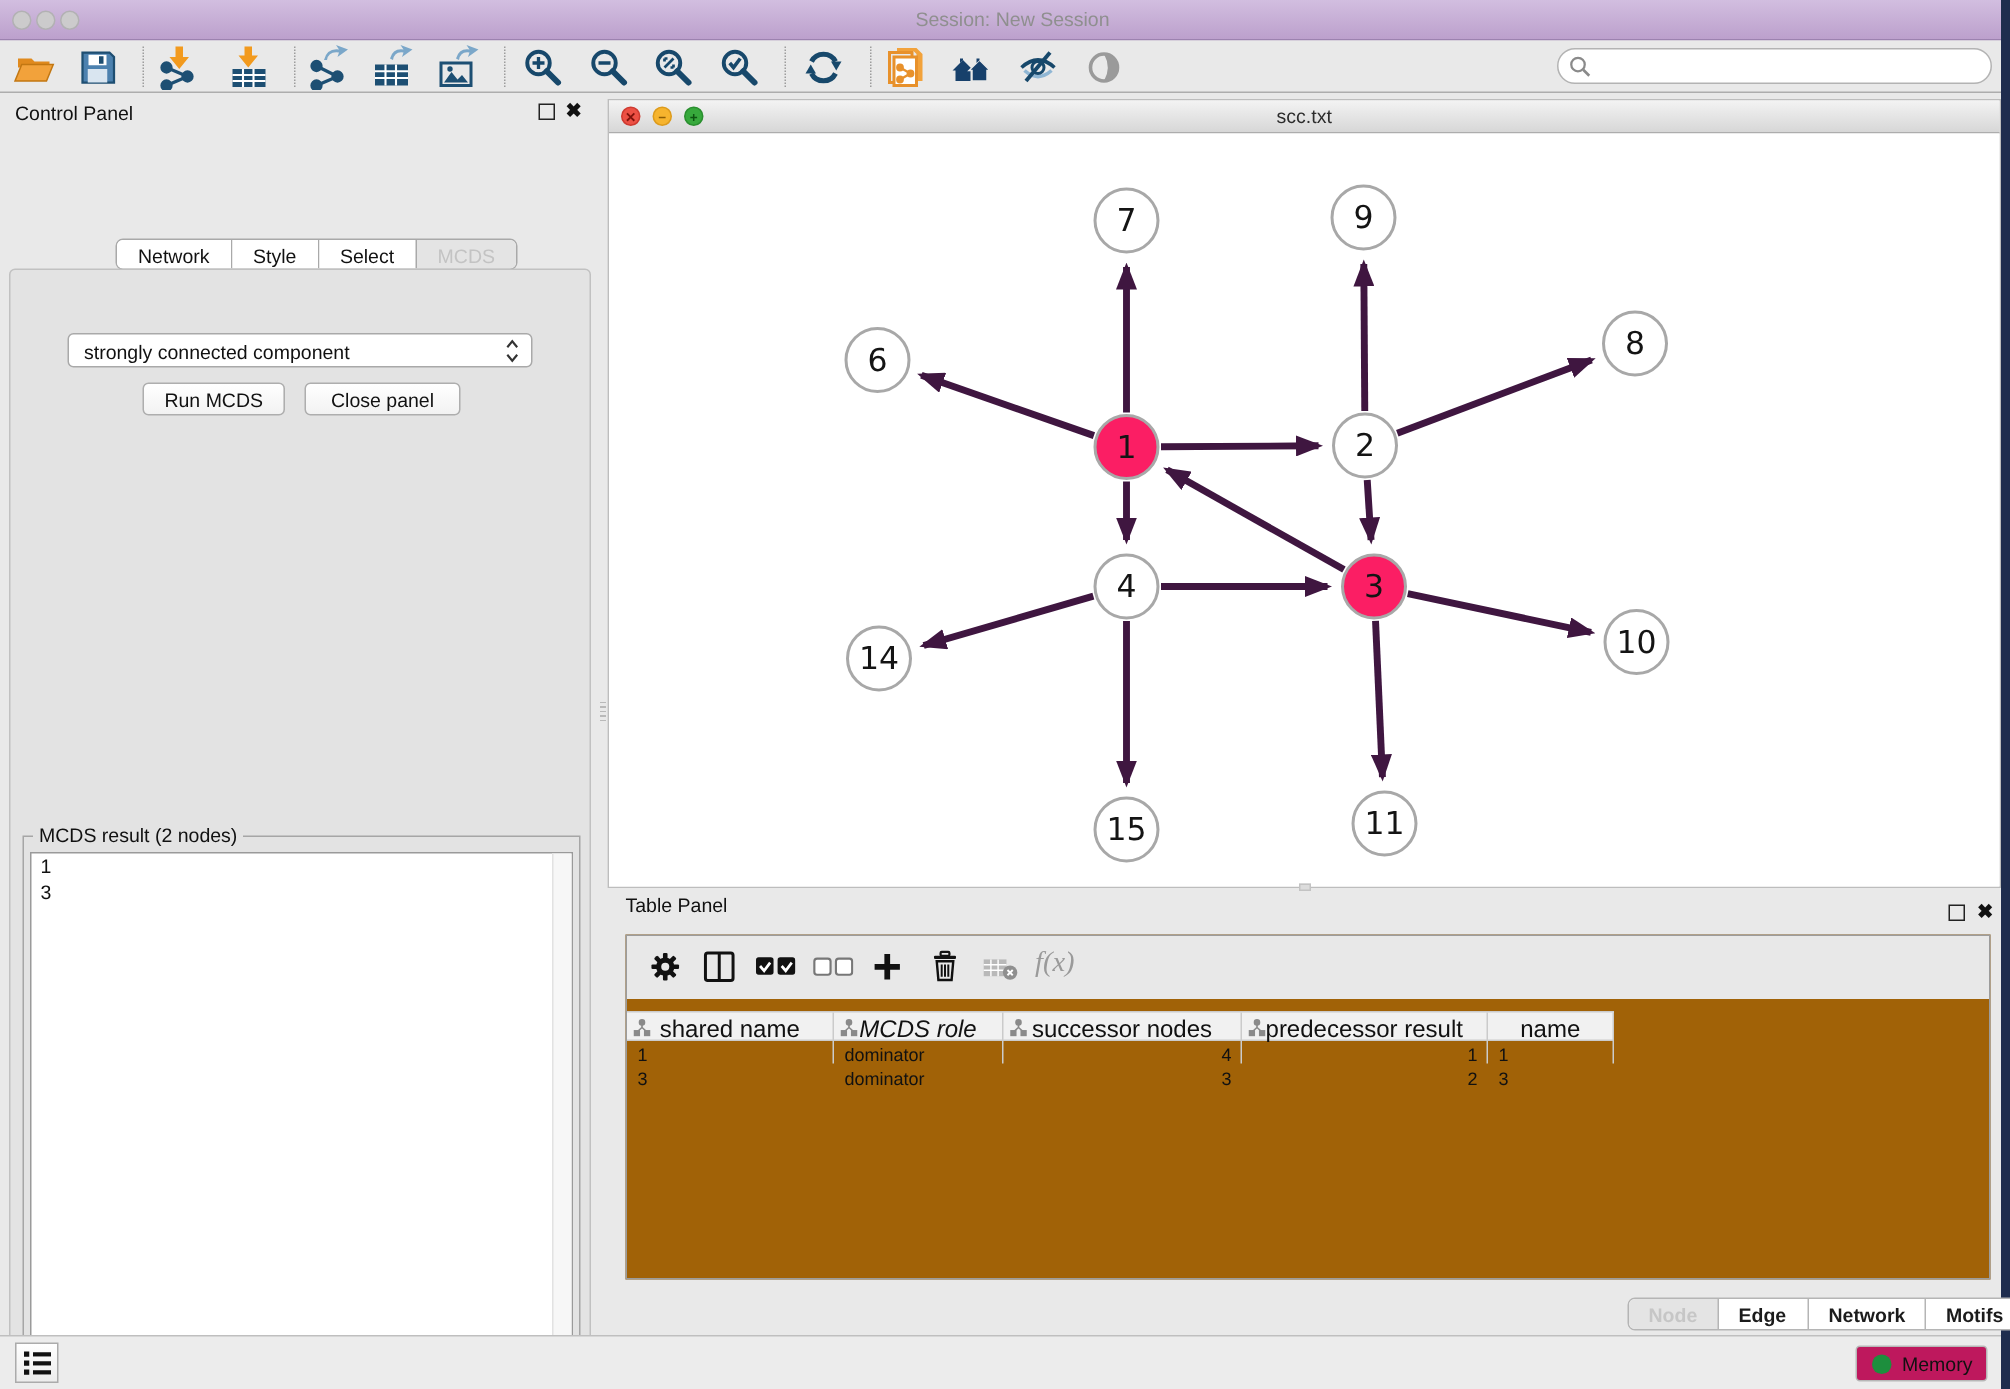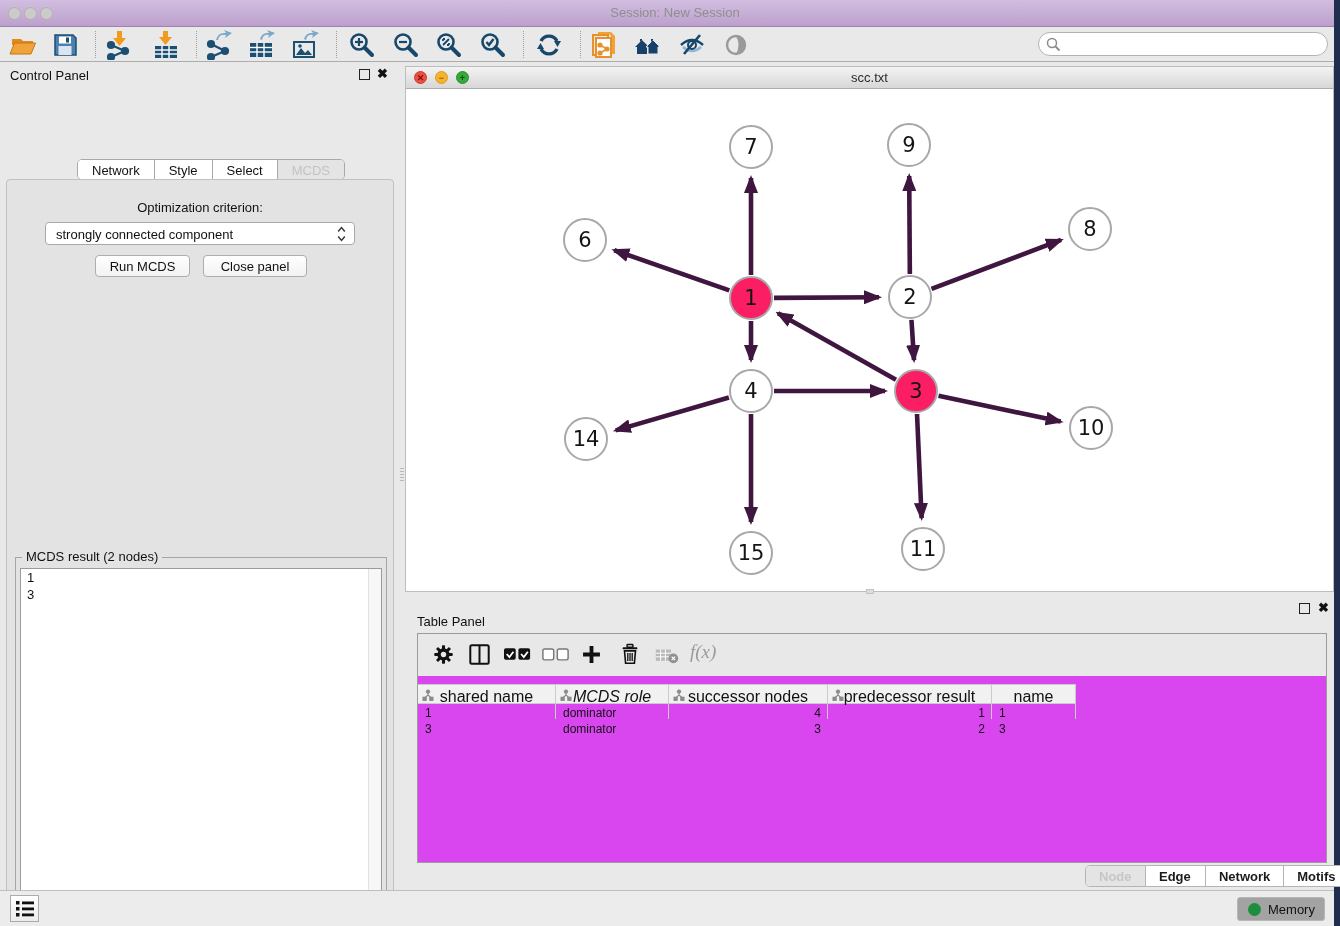--- a/index.html
+++ b/index.html
@@ -68,21 +68,21 @@
   .tl-yel { left:29px; background:#f6b42e; border:1px solid #dd9b1c; color:#8d5e05; }
   .tl-grn { left:50px; background:#37a93c; border:1px solid #2a8f2f; color:#0d5511; }
   .canvas { position:absolute; left:0; top:22px; width:927px; height:502px; background:#fff; }
 
   .hsplit-dot { position:absolute; left:866px; top:589px; width:8px; height:5px; background:#dcdcdc; border:1px solid #c3c3c3; }
   .v-grip { position:absolute; left:400px; top:466px; width:4px; height:16px;
     background:repeating-linear-gradient(#e9e9e9 0 2px, #b9b9b9 2px 3px); }
 
   
   .tpanel { position:absolute; left:405px; top:595px; width:929px; height:295px; background:#E9E9E9; }
-  .tbox { position:absolute; left:12px; top:38px; width:910px; height:230px; background:#d946ef; border:1px solid #9c9c9c; }
+  .tbox { position:absolute; left:12px; top:28px; width:910px; height:230px; background:#a16207; border:1px solid #9c9c9c; }
   .tbox-toolbar { position:absolute; left:0; top:0; width:100%; height:42px; background:#E8E8E8; }
   .tt-ic { position:absolute; top:9px; }
   .thead { position:absolute; left:0; top:50px; height:20px; display:flex;
     background:#f1f1f1; border-top:1px solid #cbcbcb; border-bottom:1px solid #cbcbcb; }
   .th { position:relative; height:34px; border-right:1px solid #cbcbcb; font-size:16px; color:#111;
     text-align:center; padding-top:3px; }
   .th svg { position:absolute; left:4px; top:4px; }
   .trow { position:absolute; left:0; height:16px; display:flex; }
   .td { font-size:12px; color:#111; padding:1px 7px 0 7px; overflow:hidden; white-space:nowrap; }
   .td.right { text-align:right; }
@@ -91,21 +91,21 @@
     border:1px solid #b5b5b5; border-radius:5px; overflow:hidden; background:#fff; }
   .btab { font-size:13px; font-weight:bold; color:#1b1b1b; background:#fff; padding:3px 13px 0 13px;
     border-right:1px solid #b5b5b5; }
   .btab:last-child { border-right:none; }
   .btab.active { background:#E4E4E4; color:#c6c6c6; }
 
   
   .statusbar { position:absolute; left:0; top:890px; width:100%; height:36px; background:#ECECEC; border-top:1px solid #bfbfbf; }
   .list-btn { position:absolute; left:10px; top:4px; width:29px; height:27px; background:linear-gradient(#fff,#ececec);
     border:1px solid #ababab; }
-  .mem-btn { position:absolute; right:9px; top:6px; width:88px; height:24px; background:#a3a3a3;
+  .mem-btn { position:absolute; right:9px; top:6px; width:88px; height:24px; background:#be185d;
     border:1px solid #b7b7b7; border-radius:3px; }
   .mem-dot { position:absolute; left:10px; top:5px; width:13px; height:13px; border-radius:50%; background:#1d8e3d; }
   .mem-label { position:absolute; left:30px; top:4px; font-size:13px; color:#111; }
 </style>
 </head>
 <body>
 
 <div class="window">
 
   <div class="titlebar">
@@ -281,21 +281,20 @@
       <div class="float-ic" style="left:359px"></div>
       <div class="close-ic" style="left:377px">✖</div>
     </div>
     <div class="ctabs" id="ctl-tabs">
         <div class="ctab">Network</div>
         <div class="ctab">Style</div>
         <div class="ctab">Select</div>
         <div class="ctab active">MCDS</div>
       </div>
     <div class="cbody">
-      <div class="opt-label">Optimization criterion:</div>
       <div class="dropdown">
         <span class="dd-val">strongly connected component</span>
         <span class="dd-arrows">
           <svg width="9" height="18" viewBox="0 0 9 18">
               <path d="M1.2 6.5 L4.5 2.5 L7.8 6.5" fill="none" stroke="#333" stroke-width="1.4"></path>
               <path d="M1.2 11.5 L4.5 15.5 L7.8 11.5" fill="none" stroke="#333" stroke-width="1.4"></path>
             </svg>
         </span>
       </div>
       <div class="btn" style="left:88px; width:95px;">Run MCDS</div>
@@ -390,21 +389,21 @@
               <circle cx="517" cy="460" r="21" fill="#FFFFFF" stroke="#A8A8A8" stroke-width="2"></circle>
               <text x="517" y="467" text-anchor="middle" font-size="21" fill="#141414" font-family="&quot;DejaVu Sans&quot;, sans-serif">11</text>
             </g>
           </g>
       </svg>
     </div>
   </div>
   <div class="hsplit-dot"></div>
 
   <div class="tpanel">
-    <div class="panel-title" style="left:12px; top:19px;">Table Panel</div>
+    <div class="panel-title" style="left:12px; top:1px;">Table Panel</div>
     <div class="float-ic" style="left:894px; top:8px;"></div>
     <div class="close-ic" style="left:913px; top:5px;">✖</div>
 
     <div class="tbox">
       <div class="tbox-toolbar">
         <div class="tt-ic" style="left:14px;">
           <svg width="23" height="23" viewBox="0 0 30 30">
               <g fill="#111">
                 <rect x="13" y="3" width="4" height="24" rx="1"></rect>
                 <rect x="13" y="3" width="4" height="24" rx="1" transform="rotate(45 15 15)"></rect>

